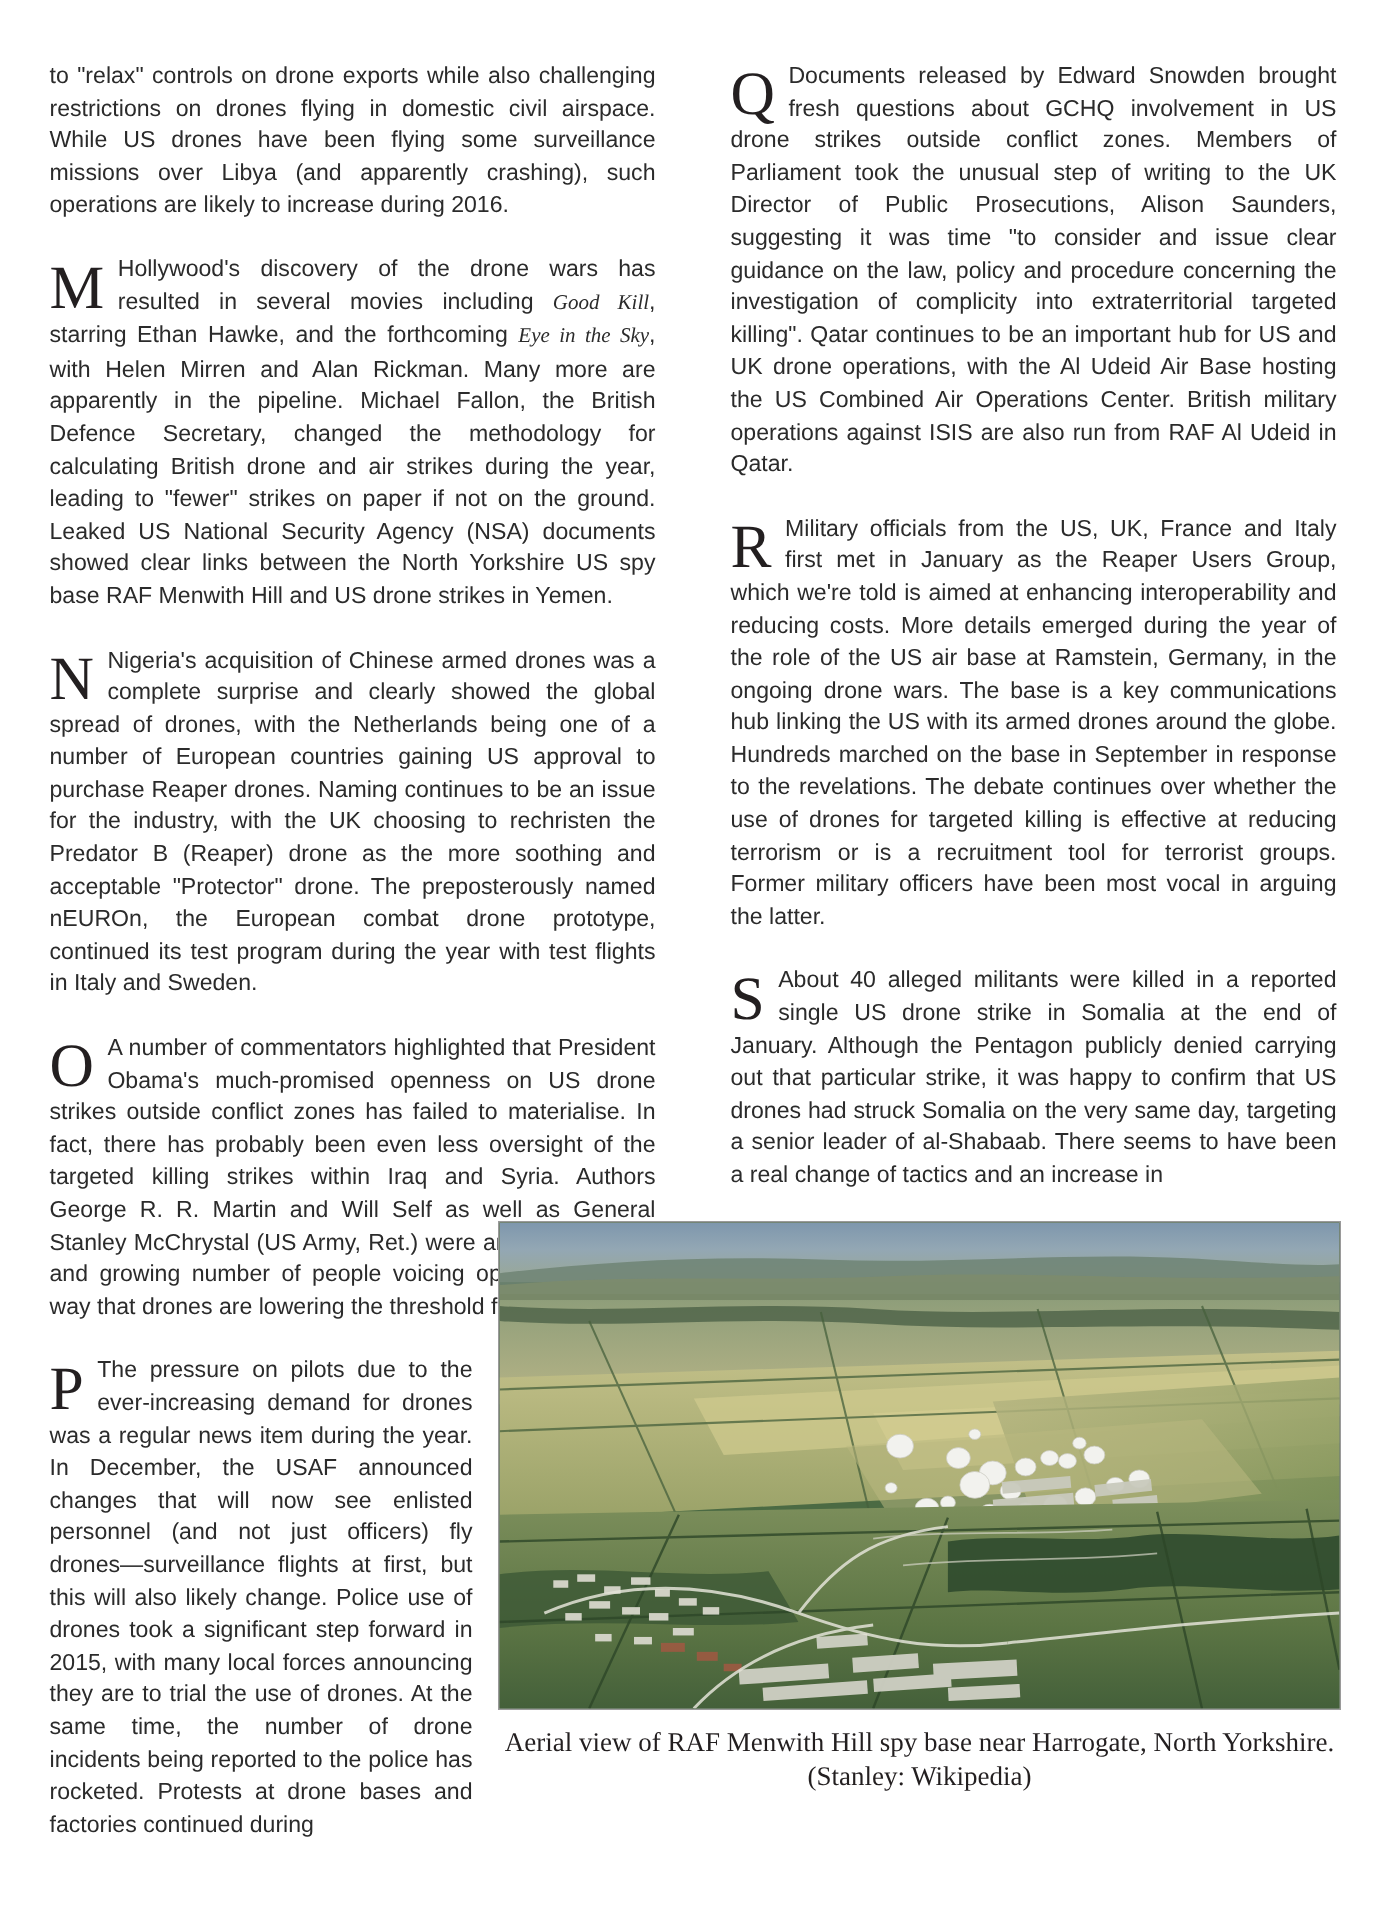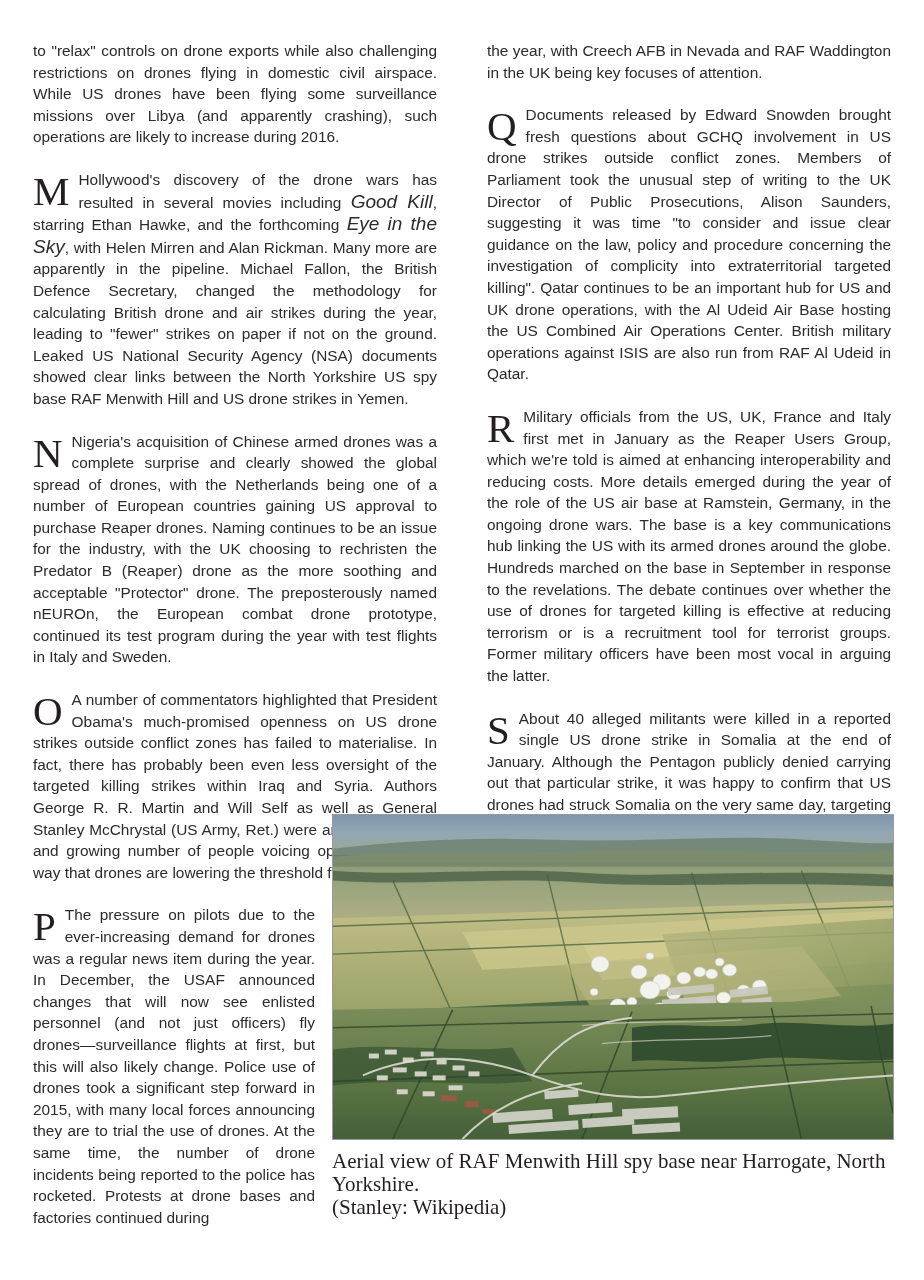--- a/index.html
+++ b/index.html
@@ -49,23 +49,23 @@
     font-size: 41px;
     line-height: 34px;
     padding: 3px 9px 0 0;
     margin-top: 2px;
     color: #231f20;
     font-weight: 400;
   }
   p.has-cap { min-height: 46px; }
 
   i, .ital {
-    font-family: Liberation Sans, sans-serif;
+    font-family: Liberation Serif, serif;
     font-style: italic;
-    font-size: 19px;
+    font-size: 14px;
   }
 
   
   .figure {
     position: absolute;
     left: 332px;
     top: 814px;
     width: 562px;
   }
   .photo {
@@ -75,22 +75,23 @@
     border: 1px solid #9a9a9a;
     box-sizing: border-box;
     background: #4b6a43;
     position: relative;
     overflow: hidden;
   }
   .photo svg { display:block; width:100%; height:100%; }
 
   .caption {
     margin-top: 10px;
+    text-align: center;
     font-family: "Liberation Serif", serif;
-    font-size: 21px;
+    font-size: 18px;
     line-height: 23px;
     color: #231f20;
   }
 
   
   .footer {
     position: absolute;
     left: 33px;
     top: 1206px;
     width: 858px;
@@ -131,21 +132,20 @@
     </p>
 
     <p class="has-cap narrow">
       <span class="dropcap">P</span><span>The pressure on pilots due to the ever-increasing demand for drones was a regular news item during the year.  In December, the USAF announced changes that will now see enlisted personnel (and not just officers) fly drones—surveillance flights at first, but this will also likely change.  Police use of drones took a significant step forward in 2015, with many local forces announcing they are to trial the use of drones.  At the same time, the number of drone incidents being reported to the police has rocketed.   Protests at drone bases and factories continued during</span>
     </p>
 
   </div>
 
   <div class="col col-right">
 
-    <p class="cont">the year, with Creech AFB in Nevada and RAF Waddington in the UK being key focuses of attention.</p>
 
     <p class="has-cap">
       <span class="dropcap">Q</span><span>Documents released by Edward Snowden brought fresh questions about GCHQ involvement in US drone strikes outside conflict zones.   Members of Parliament took the unusual step of writing to the UK Director of Public Prosecutions, Alison Saunders, suggesting it was time "to consider and issue clear guidance on the law, policy and procedure concerning the investigation of complicity into extraterritorial targeted killing".  Qatar continues to be an important hub for US and UK drone operations, with the Al Udeid Air Base hosting the US Combined Air Operations Center.  British military operations against ISIS are also run from RAF Al Udeid in Qatar.</span>
     </p>
 
     <p class="has-cap">
       <span class="dropcap">R</span><span>Military officials from the US, UK, France and Italy first met in January as the Reaper Users Group, which we're told is aimed at enhancing interoperability and reducing costs.  More details emerged during the year of the role of the US air base at Ramstein, Germany, in the ongoing drone wars.   The base is a key communications hub linking the US with its armed drones around the globe.  Hundreds marched on the base in September in response to the revelations.  The debate continues over whether the use of drones for targeted killing is effective at reducing terrorism or is a recruitment tool for terrorist groups.  Former military officers have been most vocal in arguing the latter.</span>
     </p>
 
     <p class="has-cap">

